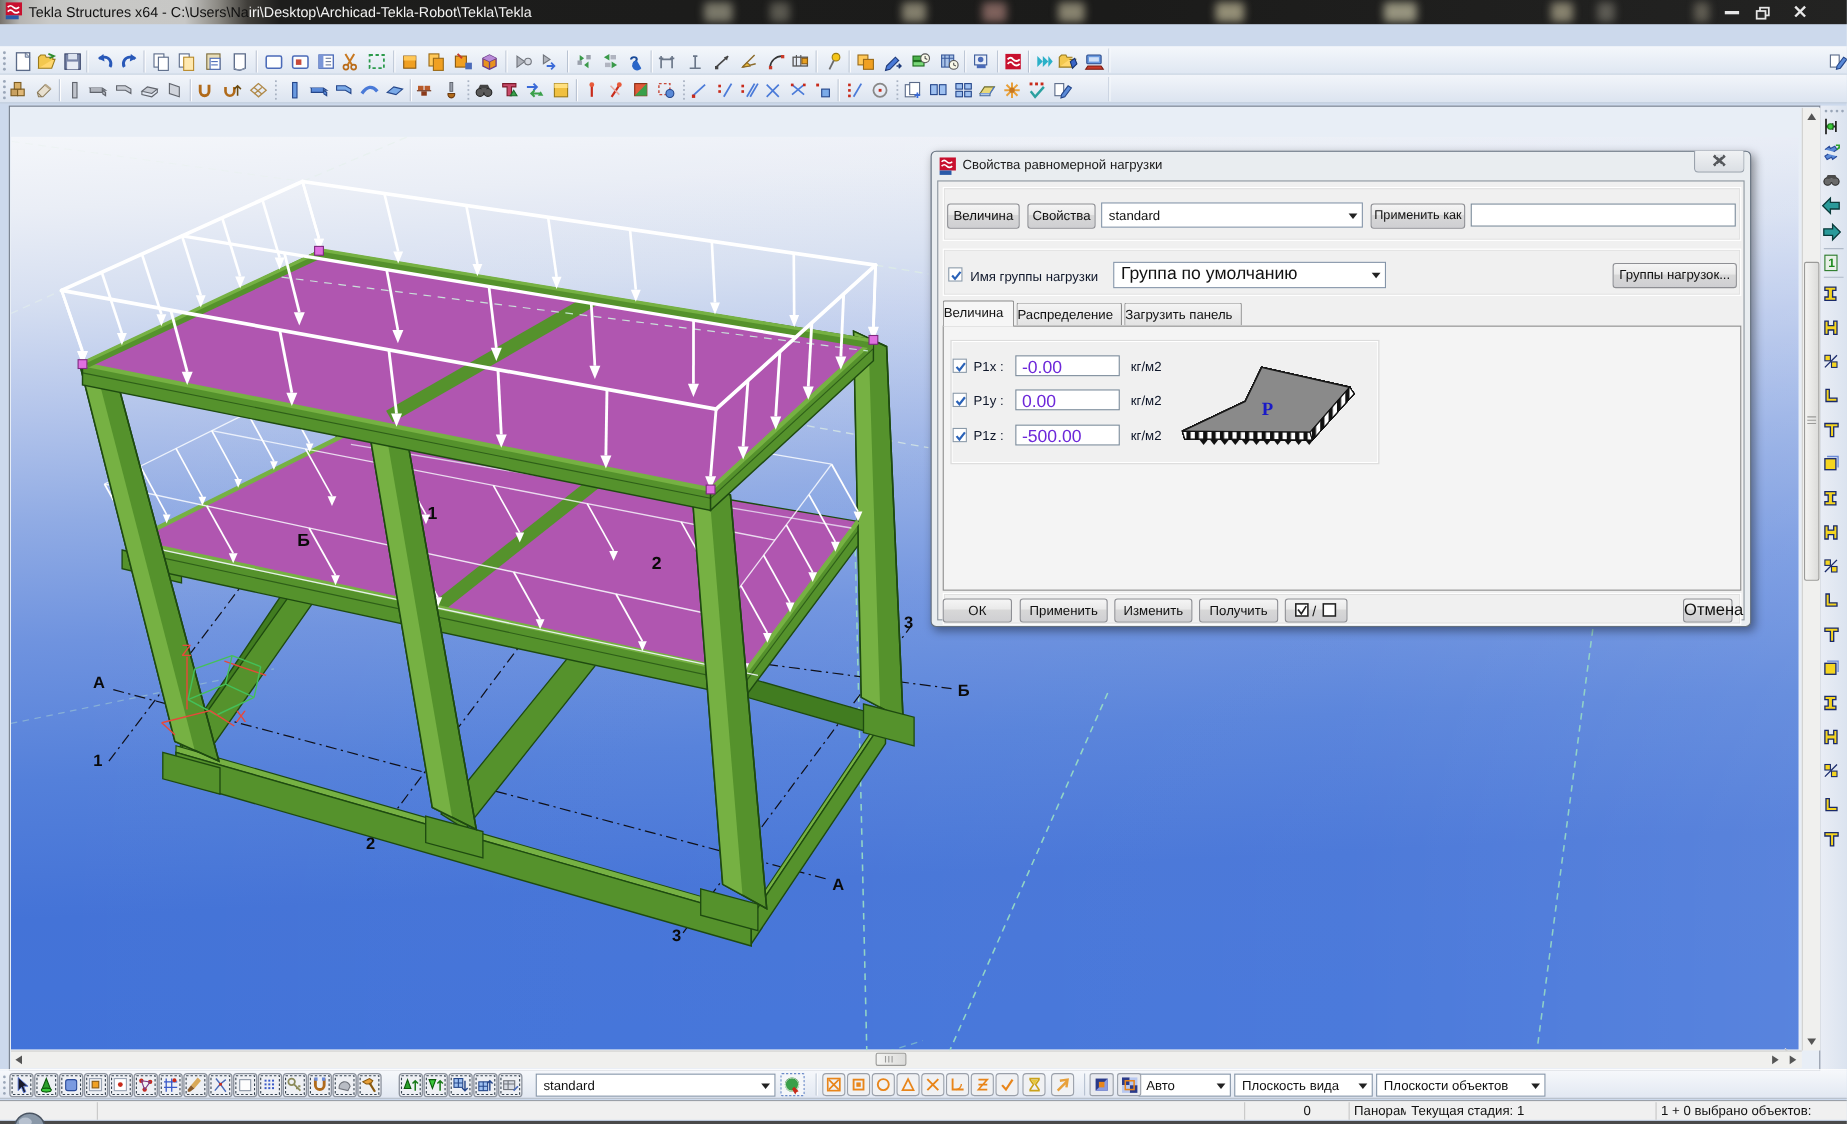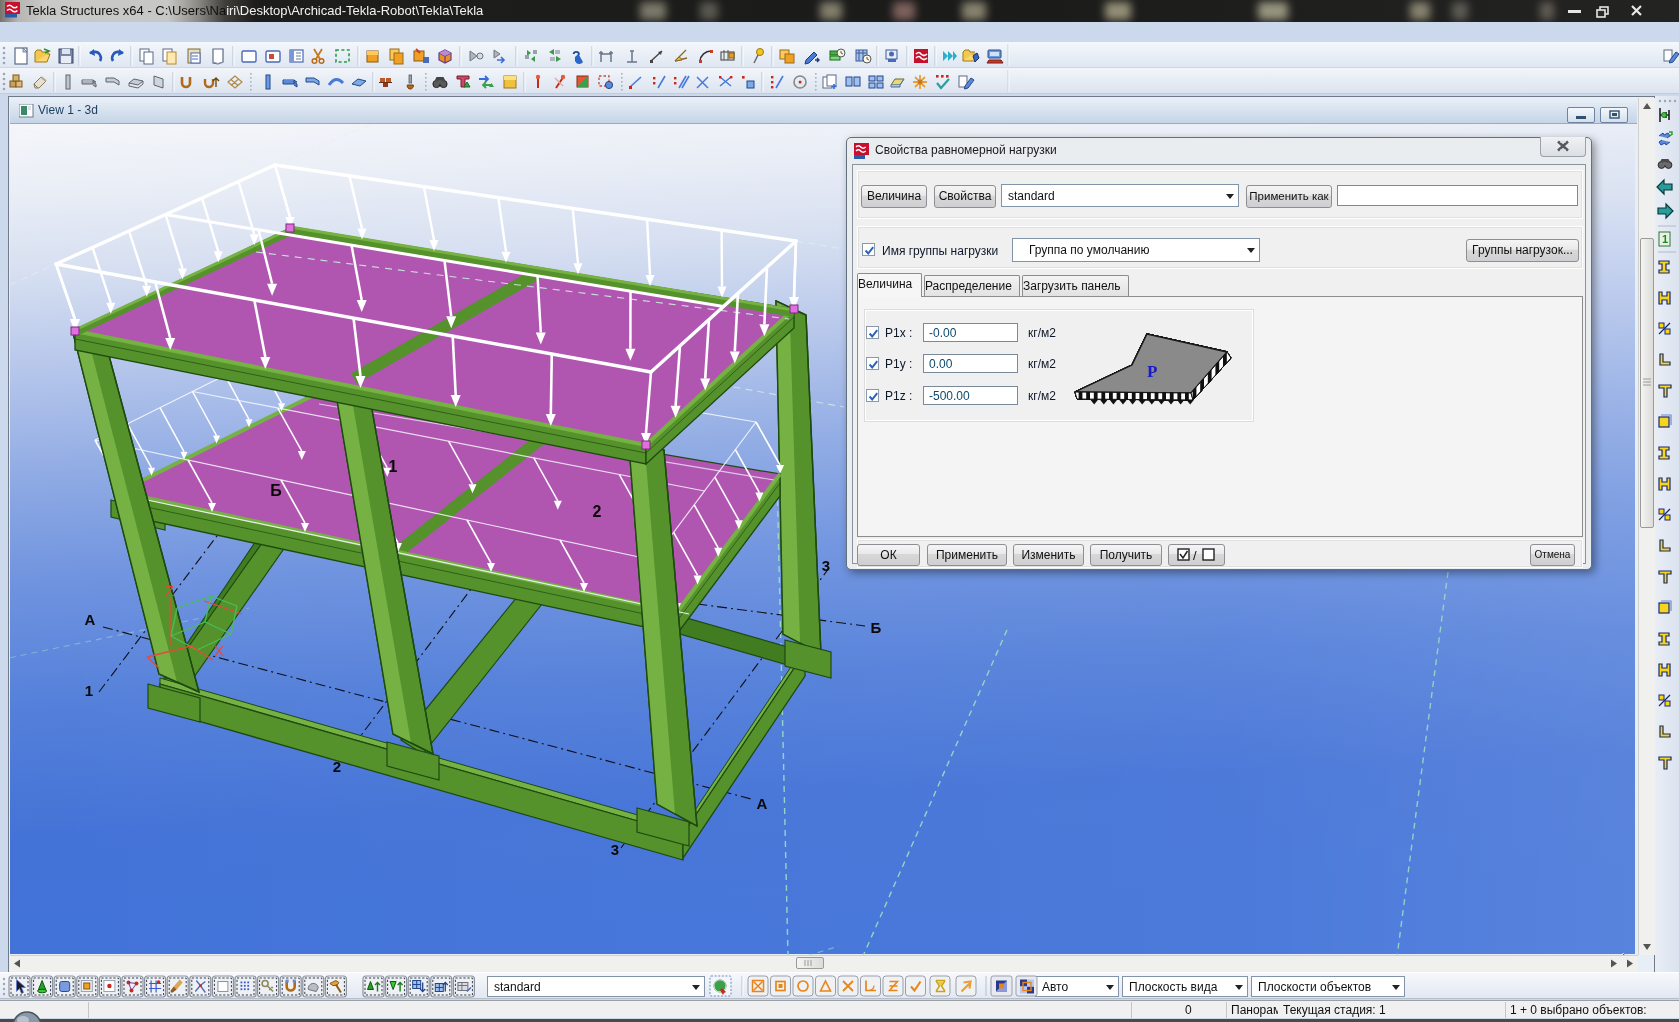--- a/index.html
+++ b/index.html
@@ -29,21 +29,21 @@
 .combo{position:absolute;background:#fff;border:1px solid #8494a8;color:#111;display:flex;align-items:center}
 .combo .ca{position:absolute;right:4px;top:50%;margin-top:-2px;width:0;height:0;border:4px solid transparent;border-top:5px solid #222;border-bottom:none}
 .btn{position:absolute;background:linear-gradient(#f5f5f5 ,#e9e9e9 45%,#d8d8d8 46%,#cfcfd2);border:1px solid #8e8f94;border-radius:3px;text-align:center;color:#111}
 .cb{position:absolute;width:13px;height:13px;background:#fff;border:1px solid #8a99a8}
 #dlg{position:absolute;left:846px;top:137px;width:746px;height:433px;z-index:50;background:#e9edf0;border:1px solid #64707e;border-radius:5px;box-shadow:3px 3px 9px rgba(0,0,0,.4);font-size:12px;color:#111}
 #dlg .inner{position:absolute;left:5px;top:26px;right:5px;bottom:5px;background:#f0f0f0;border:1px solid #8a949e}
 #dlgtitle{position:absolute;left:10px;top:5px;font-size:12px;color:#1a1a1a}
 .panel{position:absolute;background:#f0f0f0;border:1px solid #fff;box-shadow:0 0 0 1px #e0e0e0 inset}
 .tab{position:absolute;border:1px solid #8c8c8c;border-bottom:none;border-radius:2px 2px 0 0;font-size:12px;padding-top:3px;background:linear-gradient(#f4f4f4,#e2e2e2)}
 .gbox{position:absolute;border:1px solid #dcdcdc;box-shadow:0 0 0 1px #fff inset;background:#f0f0f0}
-.fld{position:absolute;background:#fff;border:1px solid #7a8a99;font-size:12px;color:#0c4a6e;padding:2px 0 0 5px}
+.fld{position:absolute;background:#fff;border:1px solid #7a8a99;font-size:16px;color:#6d28d9;padding:2px 0 0 5px}
 .lbl{position:absolute;font-size:12px;color:#0f172a}
 </style></head><body>
 <div id="app">
     <div id="titlebar">
       <div class="blob" style="left:640px;width:26px;background:#d8d4b8;opacity:0.5"></div>
       <div class="blob" style="left:700px;width:18px;background:#b8b4a0;opacity:0.4"></div>
       <div class="blob" style="left:820px;width:22px;background:#d8d0b0;opacity:0.55"></div>
       <div class="blob" style="left:893px;width:22px;background:#c09088;opacity:0.6"></div>
       <div class="blob" style="left:962px;width:24px;background:#d0c8a8;opacity:0.6"></div>
       <div class="blob" style="left:1105px;width:26px;background:#d4cca8;opacity:0.65"></div>
@@ -60,35 +60,20 @@
       <svg width="110" height="18" style="position:absolute;left:1560px;top:2px">
         <rect x="8" y="8" width="13" height="3" fill="#e6e6e6"></rect>
         <rect x="40" y="5" width="8" height="7" fill="none" stroke="#e6e6e6" stroke-width="1.6"></rect>
         <rect x="37" y="8" width="8" height="7" fill="#2a2a2a" stroke="#e6e6e6" stroke-width="1.6"></rect>
         <path d="M72,4 l9,9 M81,4 l-9,9" stroke="#e8e8e8" stroke-width="2.2"></path>
       </svg>
     </div>
     <div id="tb1"></div>
     <div id="tb2"></div>
     <div id="viewwin">
-      <div id="vtitle">
-        <svg width="15" height="14" style="position:absolute;left:9px;top:6px">
-          <rect x="0" y="0" width="14" height="13" fill="#fff" stroke="#6a7a8a"></rect>
-          <rect x="2" y="2" width="6" height="9" fill="#3a8a6a"></rect>
-          <rect x="9" y="2" width="3" height="4" fill="#d8e0ea"></rect>
-        </svg>
-        <span class="t">View 1 - 3d</span>
-        <div class="vbtn" style="left:1557px"><svg width="26" height="14">
-            <rect x="8" y="8" width="10" height="3" fill="#33506e"></rect>
-          </svg></div>
-        <div class="vbtn" style="left:1590px"><svg width="26" height="14">
-            <rect x="9" y="3" width="9" height="7" fill="none" stroke="#33506e" stroke-width="1.4"></rect>
-            <rect x="11" y="5" width="5" height="3" fill="#33506e"></rect>
-          </svg></div>
-      </div>
       <div id="viewport"><svg width="1627" height="831" viewBox="11 124 1627 831">
           <defs>
             <linearGradient id="vg" x1="0" y1="0" x2="0.10" y2="1">
               <stop offset="0" stop-color="#f4f6fa"></stop>
               <stop offset="0.08" stop-color="#eaeef6"></stop>
               <stop offset="0.18" stop-color="#d6dff1"></stop>
               <stop offset="0.30" stop-color="#b4c5eb"></stop>
               <stop offset="0.42" stop-color="#90abe4"></stop>
               <stop offset="0.55" stop-color="#6f93df"></stop>
               <stop offset="0.70" stop-color="#5480da"></stop>
@@ -1105,21 +1090,21 @@
           <path d="M17,5 l4,4 m0,-4 l-4,4 m4,0 l4,4 m0,-4 l-4,4 M21,9 l-4,4 m8,-4 l4,4 m-8,-8 l4,-4 m0,4 l4,-4" stroke="none"></path>
           <path d="M17,4.5 L27,13.5 M27,4.5 L17,13.5" stroke="#55585c" stroke-width="2.6"></path>
           <path d="M19,4.5 L25,4.5 M19,13.5 L25,13.5" stroke="#dbdfe4" stroke-width="2.2"></path>
         </svg></div>
       <div class="inner"><div class="panel" style="left:4px;top:5px;width:726px;height:49px"></div><div class="btn" style="left:8px;top:20px;width:66px;height:23px;line-height:21px;font-size:12px">Величина</div><div class="btn" style="left:81px;top:20px;width:62px;height:23px;line-height:21px;font-size:12px">Свойства</div><div class="combo" style="left:148px;top:19px;width:238px;height:23px">
           <span style="padding-left:6px;font-size:12px">standard</span>
           <span class="ca"></span>
         </div><div class="btn" style="left:393px;top:20px;width:86px;height:23px;line-height:21px;font-size:11.5px">Применить как</div><div class="fld" style="left:484px;top:20px;width:241px;height:21px"></div><div class="panel" style="left:4px;top:61px;width:726px;height:43px"></div><div class="cb" style="left:9px;top:78px"><svg width="13" height="13" viewBox="0 0 13 13">
             <path d="M2.6,6.5 l2.6,3 5,-6.4" fill="none" stroke="#2a62b8" stroke-width="2"></path>
           </svg></div><div class="lbl" style="left:29px;top:79px">Имя группы нагрузки</div><div class="combo" style="left:159px;top:73px;width:248px;height:24px">
-          <span style="padding-left:16px;font-size:12px">Группа по умолчанию</span>
+          <span style="padding-left:6px;font-size:16px">Группа по умолчанию</span>
           <span class="ca"></span>
         </div><div class="btn" style="left:613px;top:74px;width:113px;height:23px;line-height:21px;font-size:12px">Группы нагрузок...</div><div class="tab" style="left:4px;top:108px;width:65px;height:24px;background:#f6f6f6;z-index:2">Величина</div><div class="tab" style="left:71px;top:110px;width:96px;height:21px">Распределение</div><div class="tab" style="left:169px;top:110px;width:107px;height:21px">Загрузить панель</div><div class="panel" style="left:4px;top:131px;width:726px;height:241px;border:1px solid #8c8c8c;box-shadow:none;background:#f4f4f4"></div><div class="gbox" style="left:11px;top:144px;width:390px;height:113px"></div><div class="cb" style="left:13px;top:161px"><svg width="13" height="13" viewBox="0 0 13 13">
             <path d="M2.6,6.5 l2.6,3 5,-6.4" fill="none" stroke="#2a62b8" stroke-width="2"></path>
           </svg></div><div class="lbl" style="left:32px;top:161px">P1x :</div><div class="fld" style="left:70px;top:158px;width:95px;height:19px">-0.00</div><div class="lbl" style="left:175px;top:161px">кг/м2</div><div class="cb" style="left:13px;top:192px"><svg width="13" height="13" viewBox="0 0 13 13">
             <path d="M2.6,6.5 l2.6,3 5,-6.4" fill="none" stroke="#2a62b8" stroke-width="2"></path>
           </svg></div><div class="lbl" style="left:32px;top:192px">P1y :</div><div class="fld" style="left:70px;top:189px;width:95px;height:19px">0.00</div><div class="lbl" style="left:175px;top:192px">кг/м2</div><div class="cb" style="left:13px;top:224px"><svg width="13" height="13" viewBox="0 0 13 13">
             <path d="M2.6,6.5 l2.6,3 5,-6.4" fill="none" stroke="#2a62b8" stroke-width="2"></path>
           </svg></div><div class="lbl" style="left:32px;top:224px">P1z :</div><div class="fld" style="left:70px;top:221px;width:95px;height:19px">-500.00</div><div class="lbl" style="left:175px;top:224px">кг/м2</div><path d="M10.0,72 l3.6,4.5 3.6,-4.5 z" fill="#111"><svg width="165" height="78" style="position:absolute;left:218px;top:163px" viewBox="0 0 165 78">
             <defs>
               <pattern id="hat" width="7.6" height="8" patternUnits="userSpaceOnUse">
@@ -1250,14 +1235,14 @@
                     </svg>
                   </svg>
                 </svg>
               </svg>
             </svg>
           </svg><div class="panel" style="left:4px;top:374px;width:726px;height:29px"></div><div class="btn" style="left:4px;top:379px;width:63px;height:22px;line-height:20px;font-size:12px">ОК</div><div class="btn" style="left:74px;top:379px;width:80px;height:22px;line-height:20px;font-size:12px">Применить</div><div class="btn" style="left:160px;top:379px;width:71px;height:22px;line-height:20px;font-size:12px">Изменить</div><div class="btn" style="left:237px;top:379px;width:72px;height:22px;line-height:20px;font-size:12px">Получить</div><div class="btn" style="left:315px;top:379px;width:57px;height:22px;line-height:20px;font-size:12px"><svg width="40" height="14" style="margin-top:3px">
               <rect x="1" y="1" width="11" height="11" fill="#fff" stroke="#222" stroke-width="1.4"></rect>
               <path d="M3,6 l3,4 4.5,-7" fill="none" stroke="#222" stroke-width="1.5"></path>
               <text x="16" y="12" font-size="13" fill="#111">/</text>
               <rect x="26" y="1" width="11" height="11" fill="#fff" stroke="#222" stroke-width="1.4"></rect>
-            </svg></div><div class="btn" style="left:677px;top:379px;width:45px;height:22px;line-height:20px;font-size:10px">Отмена</div></path></div>
+            </svg></div><div class="btn" style="left:677px;top:379px;width:45px;height:22px;line-height:20px;font-size:15px">Отмена</div></path></div>
     </div>
   </div>
 </body></html>

